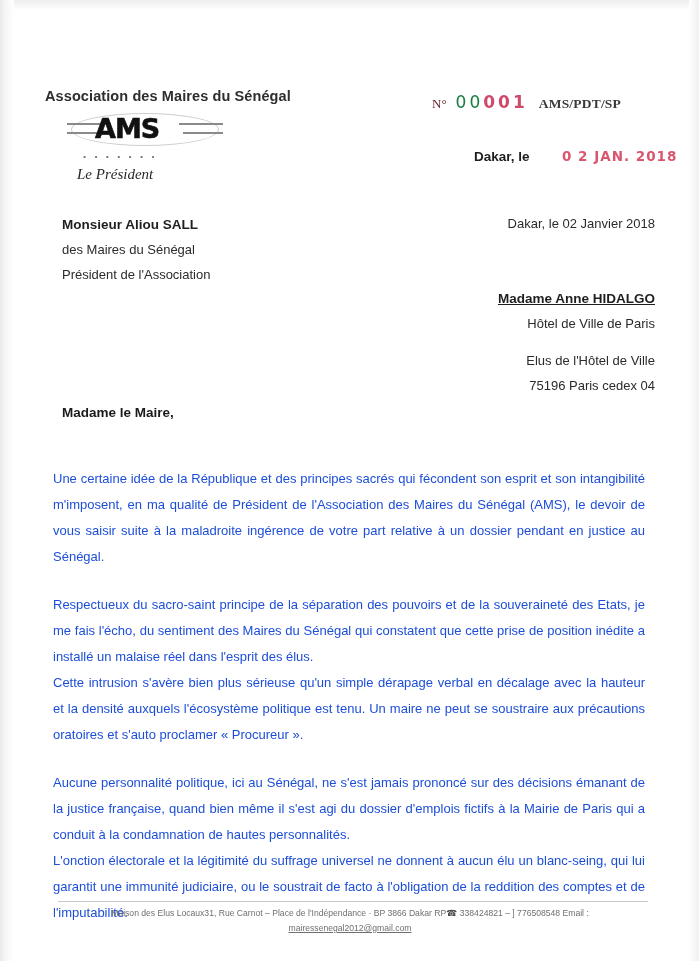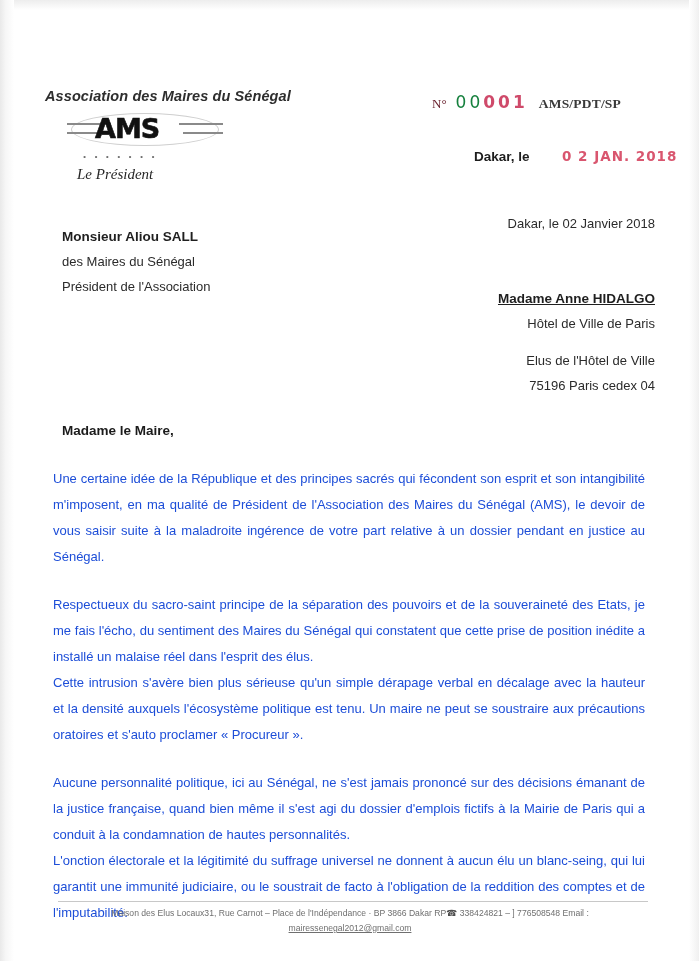--- a/index.html
+++ b/index.html
@@ -44,21 +44,20 @@
 
   
   .letterhead {
     position: absolute;
     left: 45px;
     top: 88px;
     width: 300px;
   }
   .org-name {
     font-family: "Liberation Sans", sans-serif;
-    font-style: italic;
     font-weight: bold;
     font-size: 14.5px;
     color: #2e2e2e;
     letter-spacing: 0.1px;
     white-space: nowrap;
   }
   .logo-wrap {
     position: relative;
     margin-top: 8px;
     margin-left: 20px;
@@ -166,21 +165,21 @@
     font-weight: bold;
     font-size: 13.5px;
     color: #d9566f;
     letter-spacing: 1px;
   }
 
   
   .sender {
     position: absolute;
     left: 62px;
-    top: 224px;
+    top: 212px;
     width: 330px;
     color: #1f1f1f;
   }
   .sender .l0 {
     font-weight: bold;
     font-size: 13.5px;
     line-height: 25px;
   }
   .sender .ln {
     font-size: 13px;
@@ -220,21 +219,21 @@
     line-height: 25px;
     color: #2b2b2b;
     white-space: nowrap;
   }
   .recipient .gap { height: 12px; }
 
   
   .salutation {
     position: absolute;
     left: 62px;
-    top: 423px;
+    top: 405px;
     font-weight: bold;
     font-size: 13.5px;
     color: #1b1b1b;
   }
   .body-text {
     position: absolute;
     left: 53px;
     top: 466px;
     width: 592px;
     font-size: 13px;

